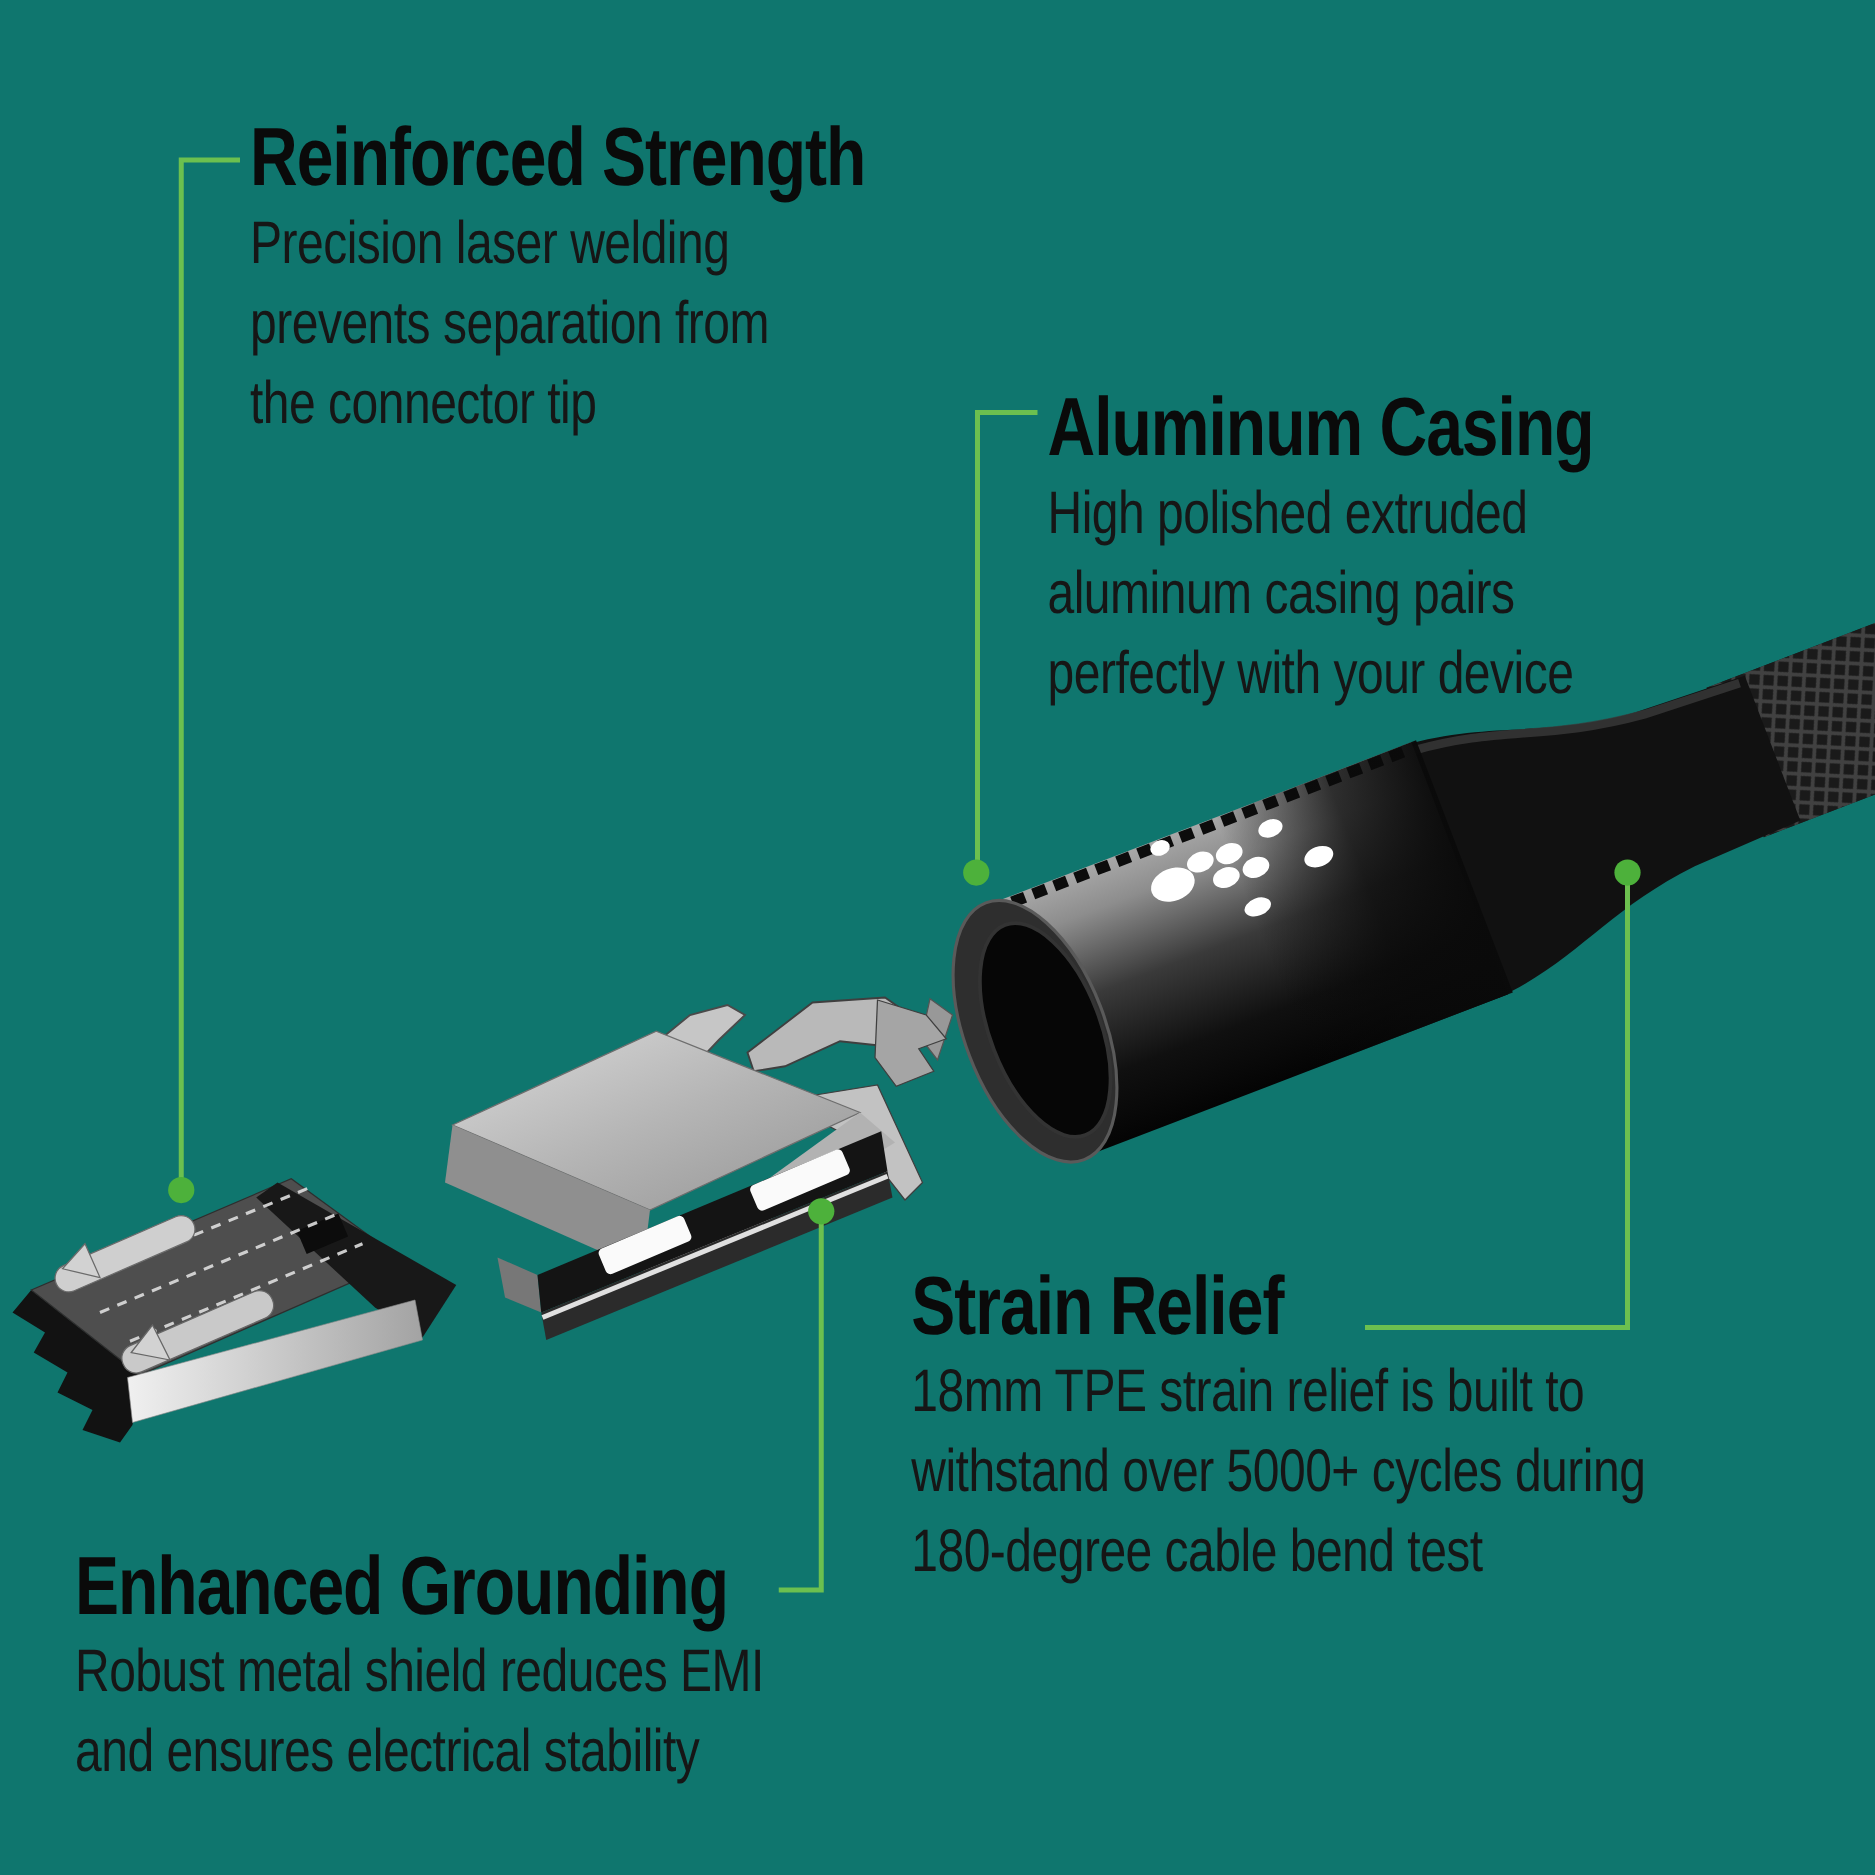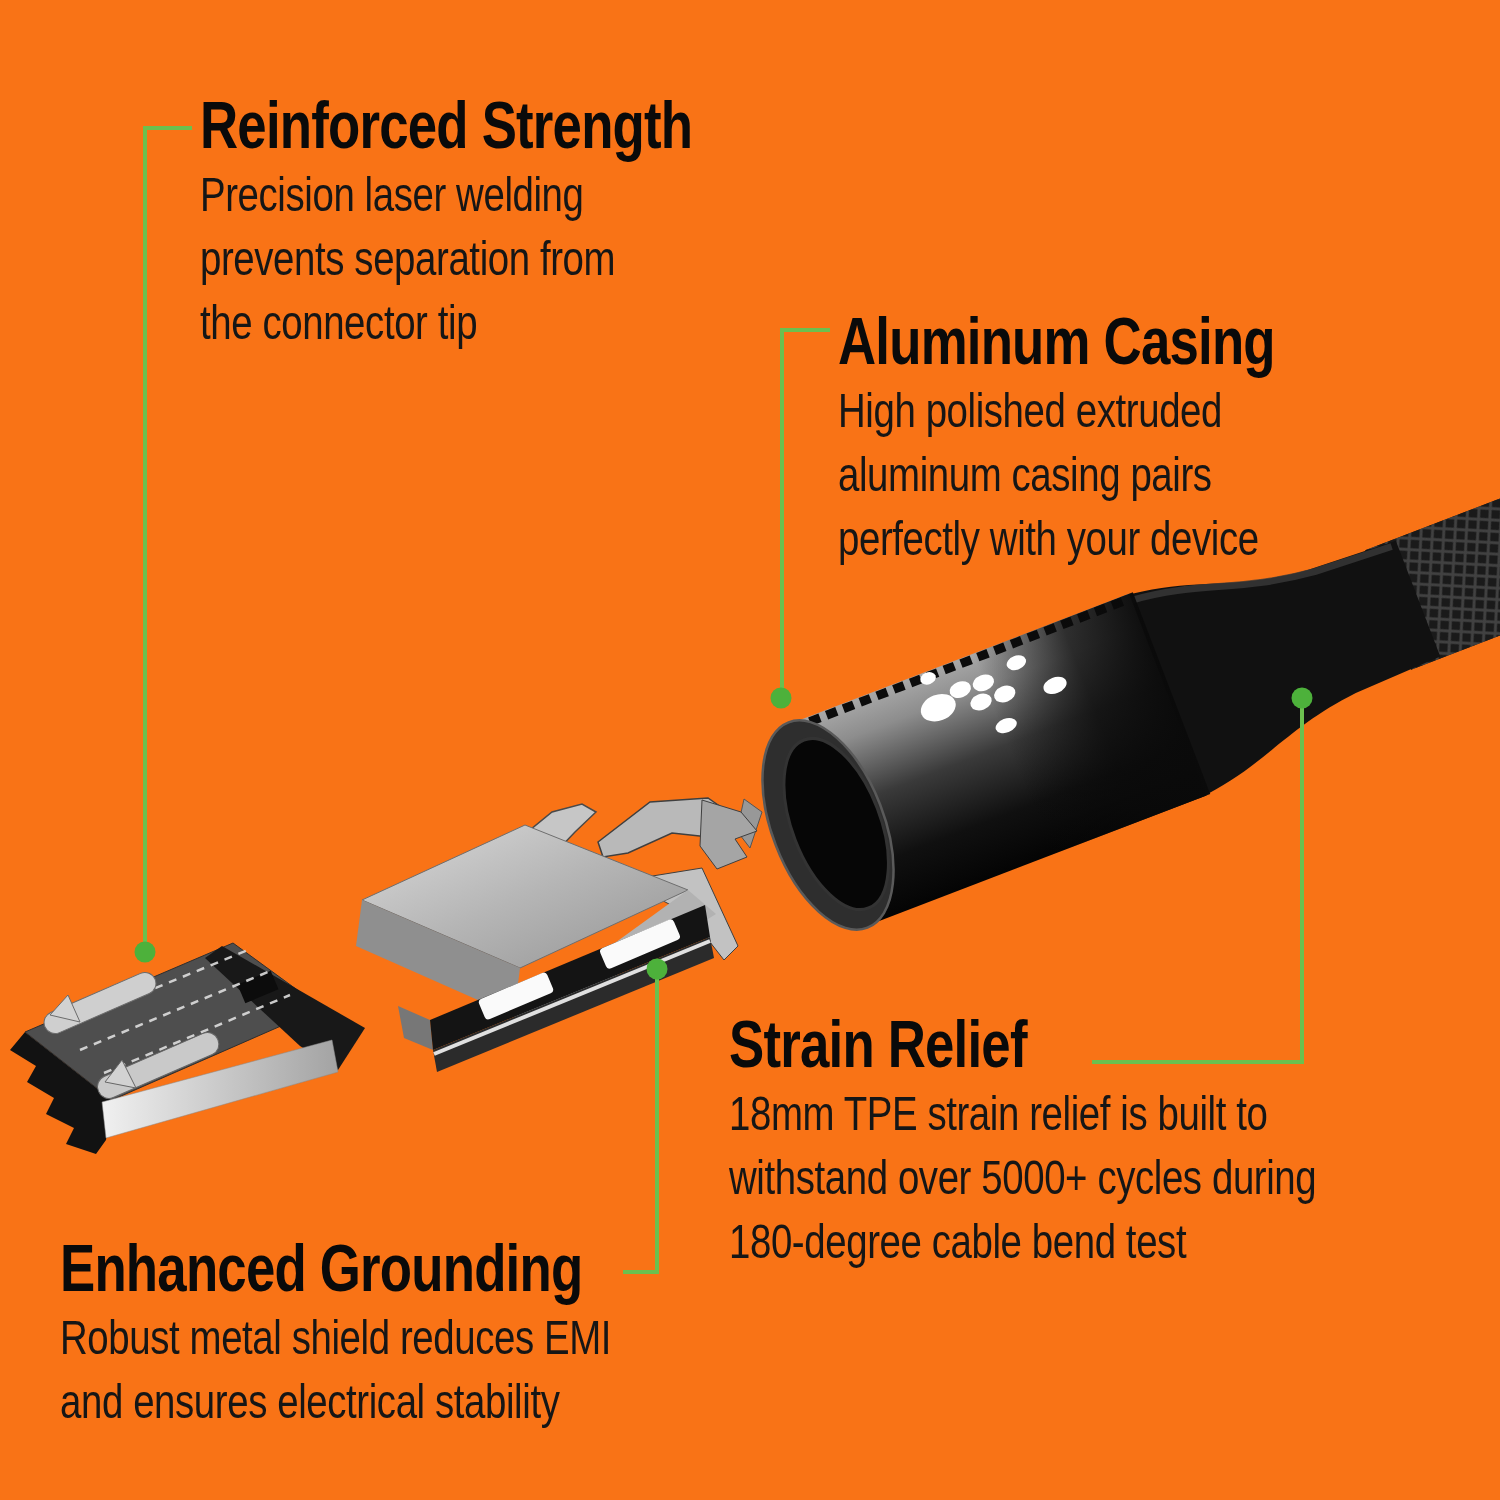--- a/index.html
+++ b/index.html
@@ -1,17 +1,17 @@
 <!DOCTYPE html>
 <html><head>
 <meta charset="utf-8">
 <style>
   html,body{margin:0;padding:0;background:#fff;}
   .canvas{
-    position:relative;width:1500px;height:1500px;background:#f97316;
+    position:relative;width:1500px;height:1500px;background:#0f766e;
     overflow:hidden;font-family:"Liberation Sans",sans-serif;
   }
   .art{position:absolute;left:0;top:0;width:1500px;height:1500px;}
   .callout{position:absolute;transform:scaleX(0.80);transform-origin:0 0;color:#101010;}
   .callout h2{
     font:700 66px/72px "Liberation Sans",sans-serif;
     margin:0 0 2px 0;letter-spacing:-1px;color:#0a0a0a;
   }
   .callout p{
     font:400 48px/64px "Liberation Sans",sans-serif;

